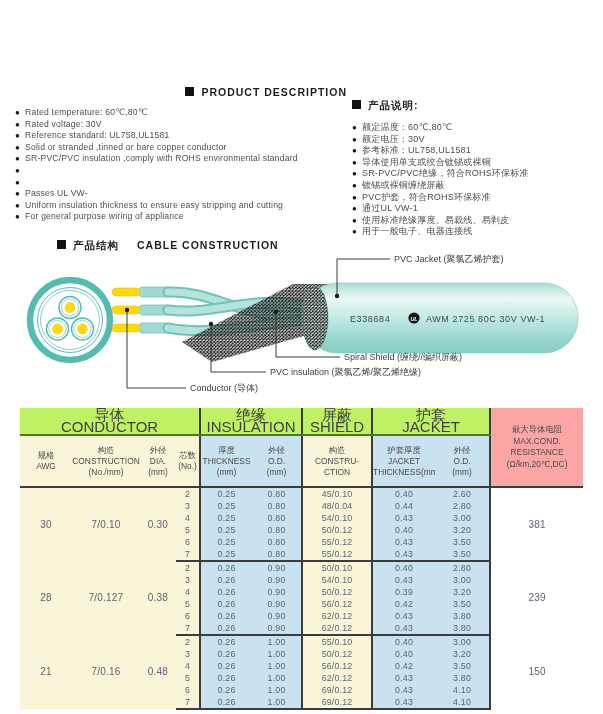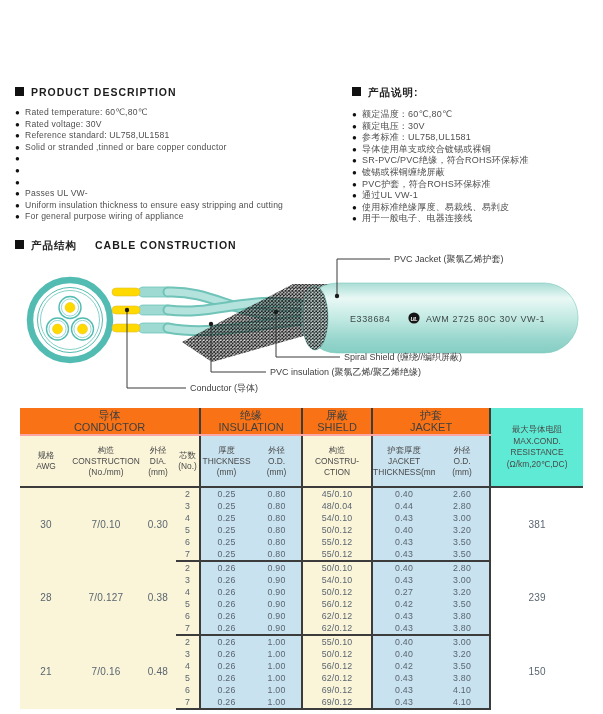--- a/index.html
+++ b/index.html
@@ -13,64 +13,65 @@
 
   
   .bullets { margin-top:9px; }
   .bullet-item { display:flex; align-items:flex-start; font-size:8.6px; color:#4f4f4f;
     line-height:11.6px; white-space:nowrap; letter-spacing:0.2px; }
   .bullet-item .dot { color:#111; font-size:8px; margin-right:5px; line-height:11.6px; }
 
   .cn-col .bullet-item { font-size:9px; }
 
   
-  .cons-title { font-size:10.5px; color:#1c1c1c; font-weight:bold; letter-spacing:1px; }
+  .cons-title { font-size:10.5px; color:#1c1c1c; font-weight:bold; letter-spacing:1px;margin-left:42px; }
   .cons-title .en { margin-left:18px; font-weight:bold; }
 
   
   table.spec { border-collapse:collapse; table-layout:fixed; width:563px; color:#5a6570; }
   table.spec th, table.spec td { font-weight:normal; text-align:center; vertical-align:middle;
     padding:0; overflow:hidden; }
-  th.gh { height:27px; font-size:11px; color:#3f3f3f; line-height:12px; background:#f97316;
-    border-bottom:2px solid #fca5a5; }
+  th.gh { height:27px; font-size:15px; color:#3f3f3f; line-height:12px; background:#bef264;
+    border-bottom:2px solid #4d7c0f; }
   th.ch { height:52px; font-size:8.4px; color:#4a4a4a; line-height:11px;
     border-bottom:2px solid #3c3c3c; }
-  th.res-h { background:#5eead4; font-size:8.4px; color:#4a4a4a; line-height:11.5px;
+  th.res-h { background:#fca5a5; font-size:8.4px; color:#4a4a4a; line-height:11.5px;
     border-bottom:2px solid #3c3c3c; }
   td.cell { height:12px; font-size:8.8px; line-height:12px; letter-spacing:0.2px; }
   .bg-y { background:#faf5d9; }
   .bg-b { background:#c8e2ef; }
   .v-div { border-left:2px solid #3c3c3c; }
   tr.group-end td { border-bottom:2px solid #3c3c3c; }
   td.merged { font-size:10px; }
 </style>
 </head>
 <body>
 
-<div class="abs" style="left:15px; top:86px; width:332px;">
+<div class="abs" style="left:15px; top:86px; width:332px;text-align:right;">
   <div class="sec-title"><span class="sq"></span><span>PRODUCT DESCRIPTION</span></div>
   <div class="bullets">
       <div class="bullet-item">
         <span class="dot">●</span>
         <span>Rated temperature: 60℃,80℃</span>
       </div>
       <div class="bullet-item">
         <span class="dot">●</span>
         <span>Rated voltage: 30V</span>
       </div>
       <div class="bullet-item">
         <span class="dot">●</span>
         <span>Reference standard: UL758,UL1581</span>
       </div>
       <div class="bullet-item">
         <span class="dot">●</span>
         <span>Solid or stranded ,tinned or bare copper conductor</span>
       </div>
       <div class="bullet-item">
         <span class="dot">●</span>
+        <span>SR-PVC/PVC insulation ,comply with ROHS environmental standard</span>
       </div>
       <div class="bullet-item">
         <span class="dot">●</span>
       </div>
       <div class="bullet-item">
         <span class="dot">●</span>
       </div>
       <div class="bullet-item">
         <span class="dot">●</span>
         <span>Passes UL VW-</span>
@@ -79,21 +80,21 @@
         <span class="dot">●</span>
         <span>Uniform insulation thickness to ensure easy stripping and cutting</span>
       </div>
       <div class="bullet-item">
         <span class="dot">●</span>
         <span>For general purpose wiring of appliance</span>
       </div>
     </div>
 </div>
 
-<div class="abs cn-col" style="left:352px; top:86px; width:250px;">
+<div class="abs cn-col" style="left:352px; top:99px; width:250px;">
   <div class="sec-title"><span class="sq"></span><span>产品说明:</span></div>
   <div class="bullets">
       <div class="bullet-item">
         <span class="dot">●</span>
         <span>额定温度：60℃,80℃</span>
       </div>
       <div class="bullet-item">
         <span class="dot">●</span>
         <span>额定电压：30V</span>
       </div>
@@ -332,21 +333,21 @@
         <td class="cell bg-b">0.90</td>
         <td class="cell bg-y v-div">54/0.10</td>
         <td class="cell bg-b v-div">0.43</td>
         <td class="cell bg-b">3.00</td>
       </tr>
       <tr>
         <td class="cell bg-y">4</td>
         <td class="cell bg-b v-div">0.26</td>
         <td class="cell bg-b">0.90</td>
         <td class="cell bg-y v-div">50/0.12</td>
-        <td class="cell bg-b v-div">0.27</td>
+        <td class="cell bg-b v-div">0.39</td>
         <td class="cell bg-b">3.20</td>
       </tr>
       <tr>
         <td class="cell bg-y">5</td>
         <td class="cell bg-b v-div">0.26</td>
         <td class="cell bg-b">0.90</td>
         <td class="cell bg-y v-div">56/0.12</td>
         <td class="cell bg-b v-div">0.42</td>
         <td class="cell bg-b">3.50</td>
       </tr>

